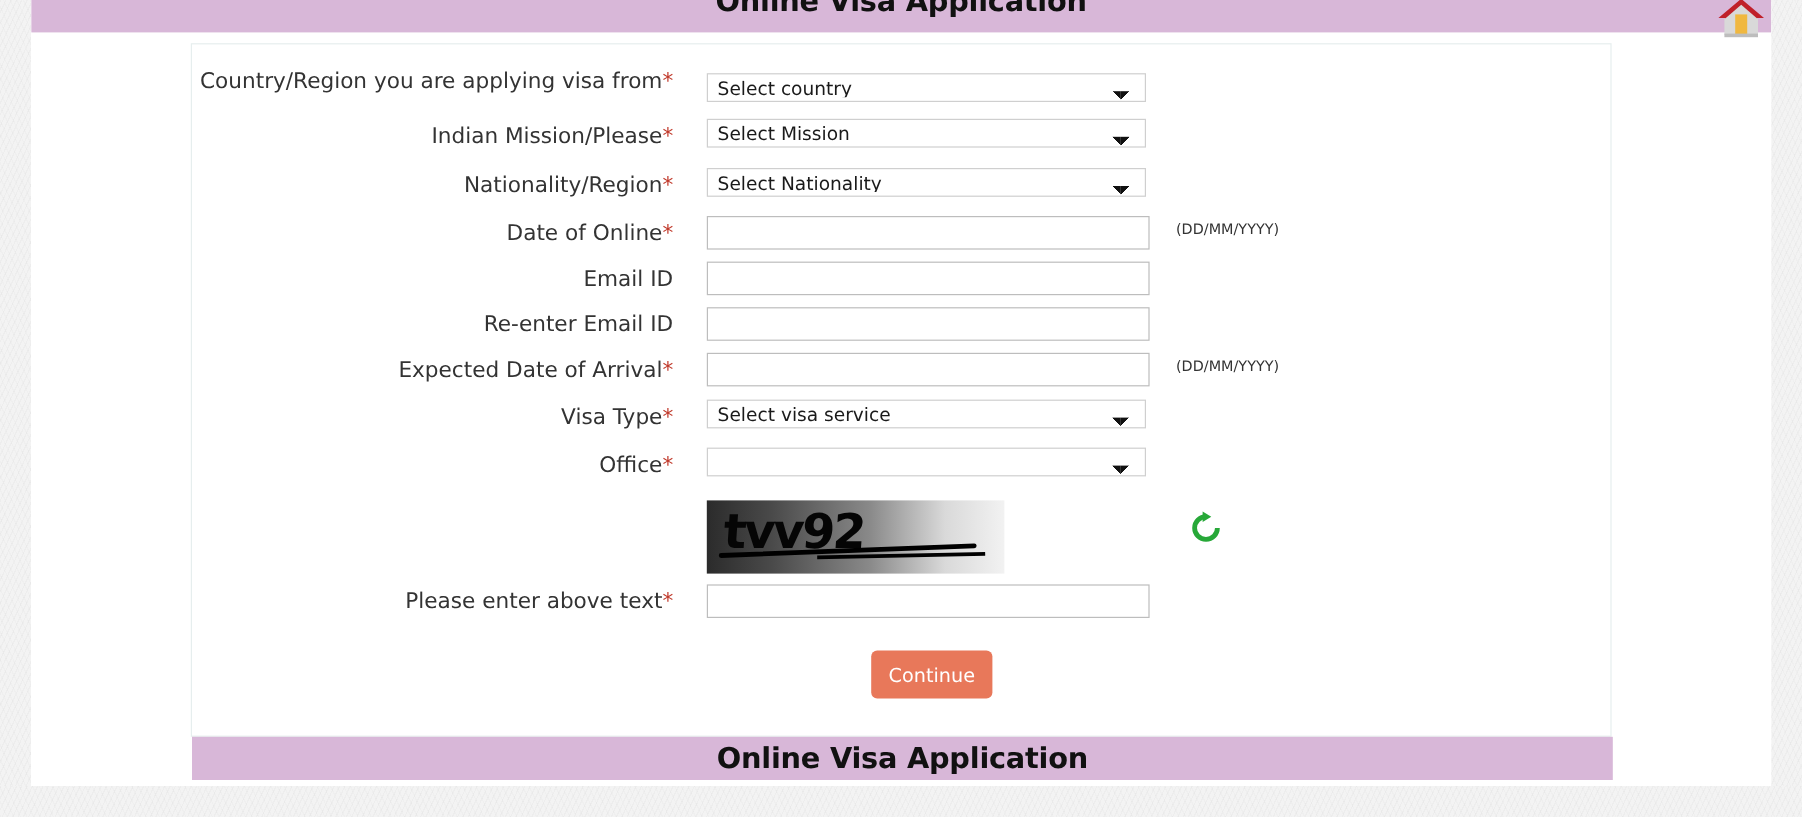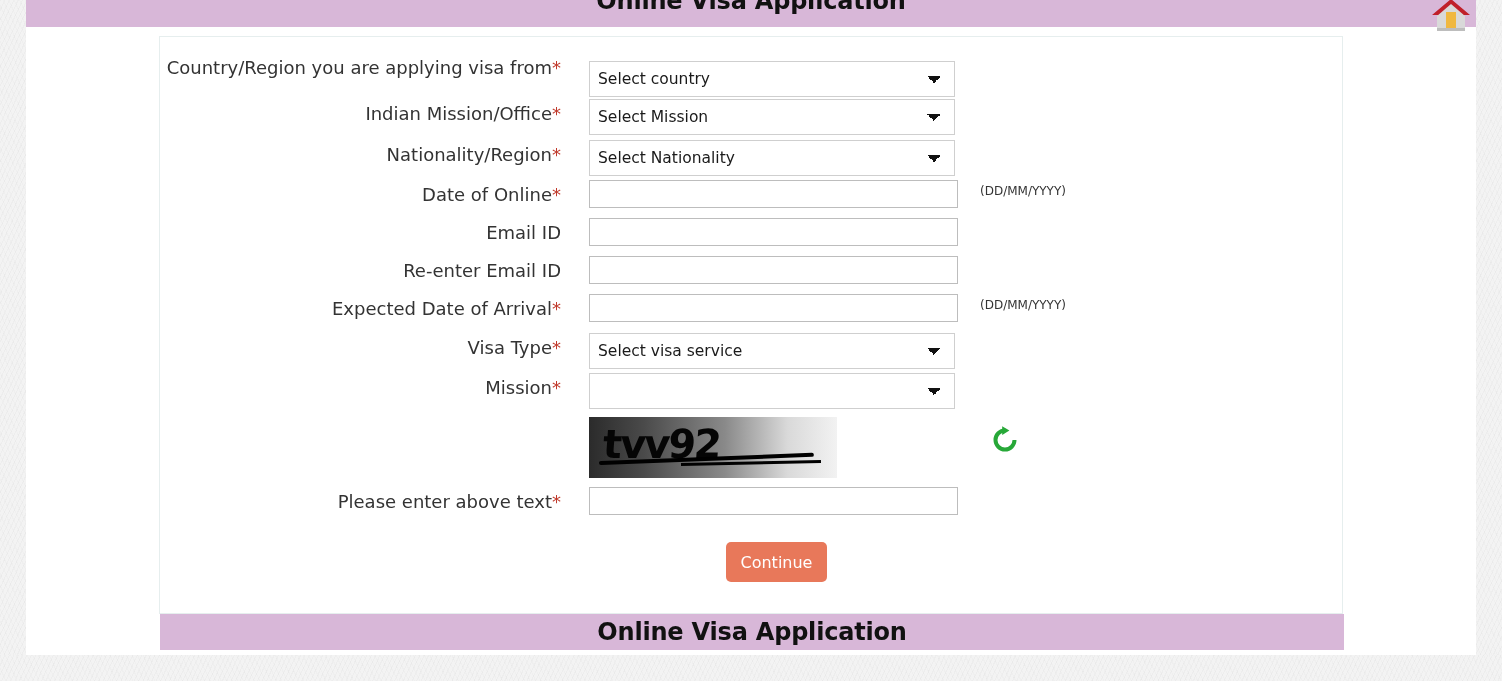--- a/index.html
+++ b/index.html
@@ -87,21 +87,21 @@
     line-height: 21px;
   }
   .req { color: #c0392b; font-weight: normal; }
 
   .ctrl { position: absolute; left: 429px; }
 
   select.sel {
     -webkit-appearance: none;
     appearance: none;
     width: 366px;
-    height: 36px;
+    height: 24px;
     padding: 3px 28px 3px 8px;
     font-size: 15.5px;
     font-family: "DejaVu Sans", "Liberation Sans", sans-serif;
     color: #1a1a1a;
     background-color: #fff;
     background-image:
       linear-gradient(45deg, transparent 50%, #111 50%),
       linear-gradient(135deg, #111 50%, transparent 50%);
     background-position:
       calc(100% - 20px) 14px,
@@ -236,21 +236,21 @@
     <div class="form-row" style="top:12px;">
       <div class="lbl" style="top:8px;"><span>Country/Region you are applying visa from</span><span class="req">*</span></div>
       <div class="ctrl" style="top:12px;">
         <select class="sel">
           <option>Select country</option>
         </select>
       </div>
     </div>
 
     <div class="form-row" style="top:62px;">
-      <div class="lbl" style="top:4px;"><span>Indian Mission/Office</span><span class="req">*</span></div>
+      <div class="lbl" style="top:4px;"><span>Indian Mission/Please</span><span class="req">*</span></div>
       <div class="ctrl" style="top:0px;">
         <select class="sel">
           <option>Select Mission</option>
         </select>
       </div>
     </div>
 
     <div class="form-row" style="top:103px;">
       <div class="lbl" style="top:4px;"><span>Nationality/Region</span><span class="req">*</span></div>
       <div class="ctrl" style="top:0px;">
@@ -293,21 +293,21 @@
     <div class="form-row" style="top:296px;">
       <div class="lbl" style="top:4px;"><span>Visa Type</span><span class="req">*</span></div>
       <div class="ctrl" style="top:0px;">
         <select class="sel">
           <option>Select visa service</option>
         </select>
       </div>
     </div>
 
     <div class="form-row" style="top:336px;">
-      <div class="lbl" style="top:4px;"><span>Mission</span><span class="req">*</span></div>
+      <div class="lbl" style="top:4px;"><span>Office</span><span class="req">*</span></div>
       <div class="ctrl" style="top:0px;">
         <select class="sel">
           <option></option>
         </select>
       </div>
     </div>
 
     <div class="form-row" style="top:380px;">
       <div id="captcha-image">
         <div id="captcha-text">tvv92</div>

